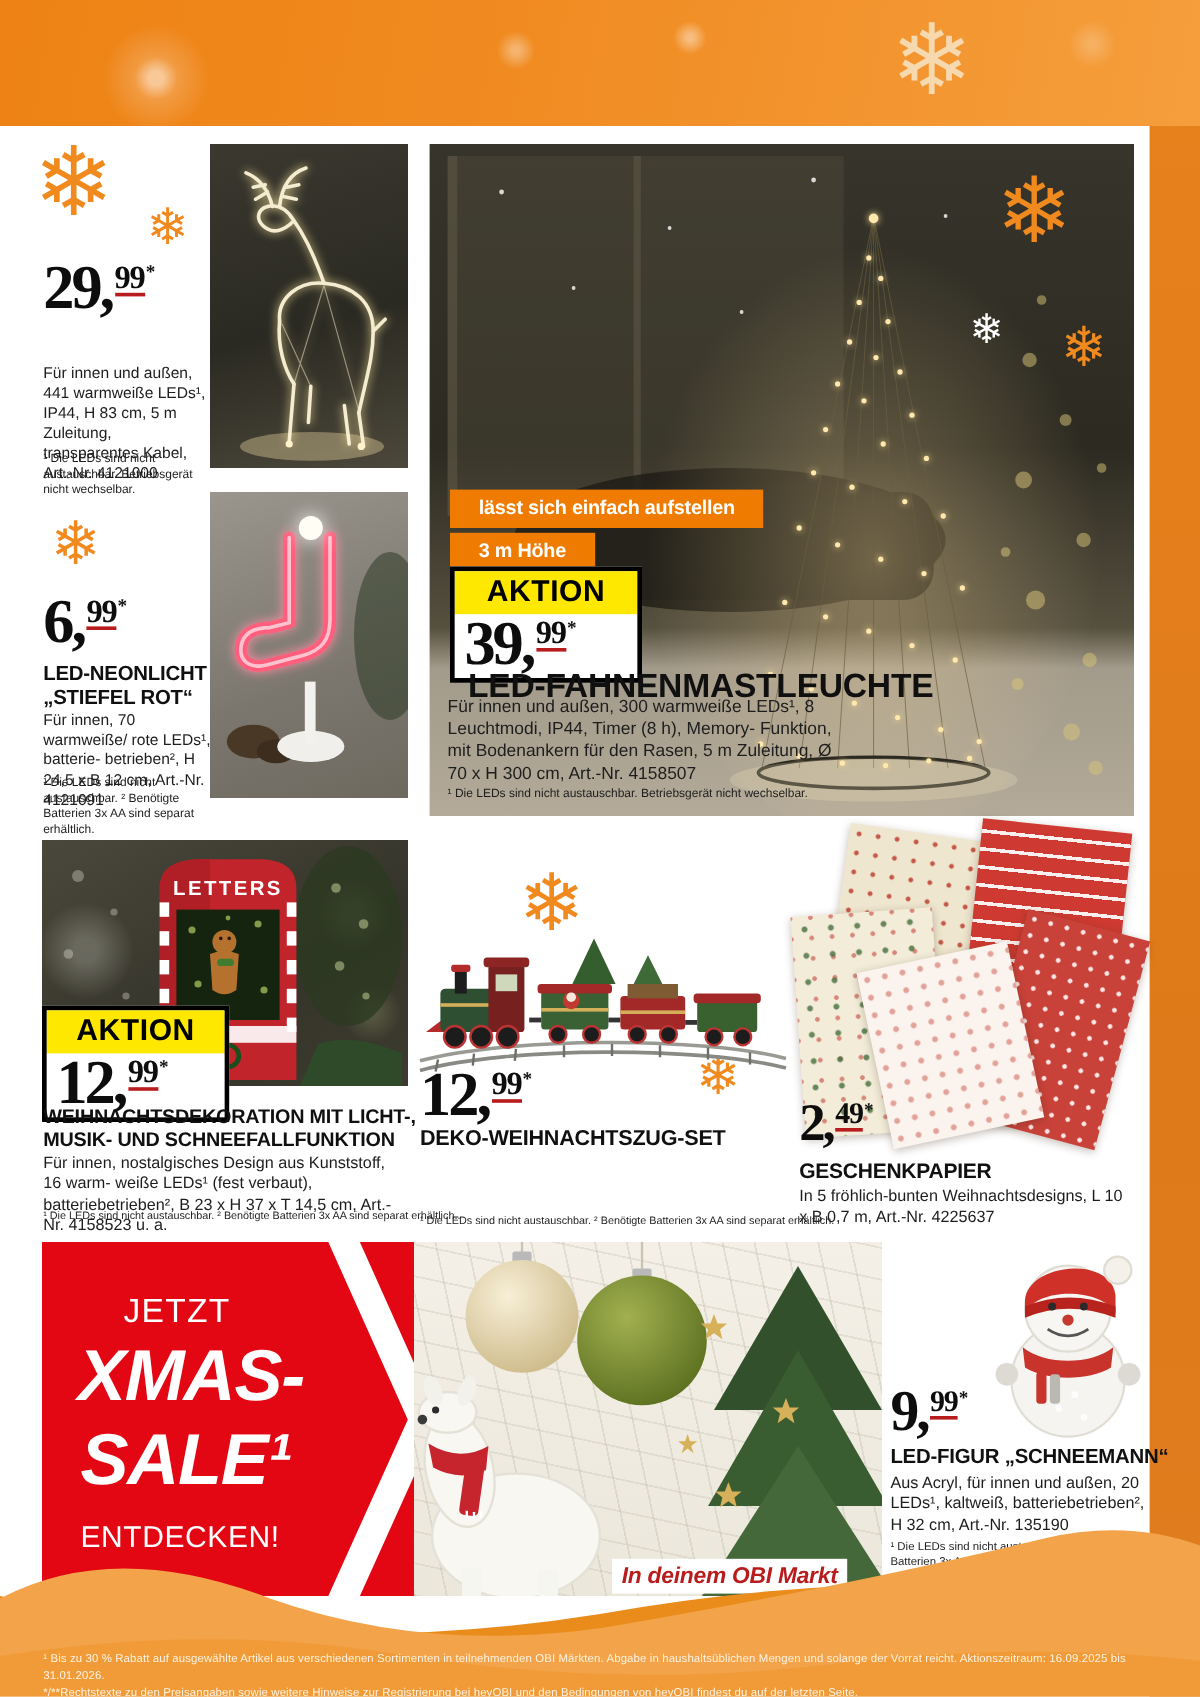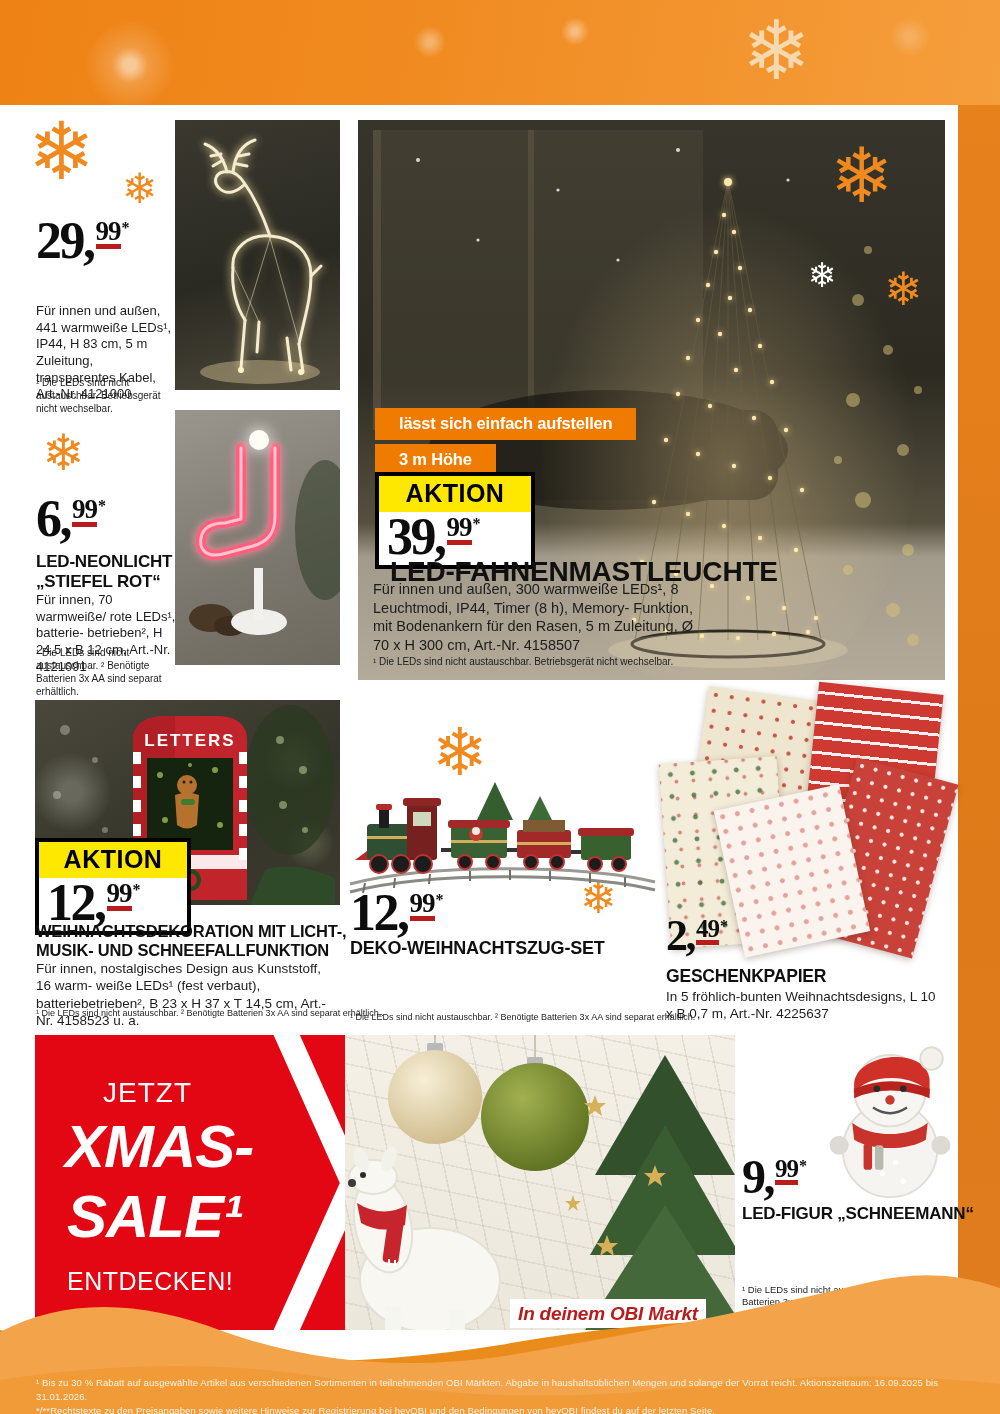--- a/index.html
+++ b/index.html
@@ -20,21 +20,21 @@
   .bottom-waves{left:0;top:1260px;width:1000px;height:154px;}
   .footer-text{color:#fdf3e2;font-size:9.5px;line-height:1.45;letter-spacing:.1px;}
 
   
   .sf{font-family:"DejaVu Sans",sans-serif;line-height:1;color:#f08a1f;}
 
   
   .price{display:flex;align-items:flex-start;color:#0d0d0d;font-weight:bold;letter-spacing:-2.5px;font-family:Liberation Serif, serif;}
   .price .pe{font-size:52px;line-height:.8;}
   .price .pcw{display:flex;align-items:flex-start;margin-left:2px;}
-  .price .pcv{font-size:27px;line-height:.85;border-bottom:5px solid #b91c1c;padding-bottom:1px;letter-spacing:-1px;}
+  .price .pcv{font-size:27px;line-height:.85;border-bottom:3px solid #b91c1c;padding-bottom:1px;letter-spacing:-1px;}
   .price .ps{font-size:16px;line-height:1;margin-left:1px;letter-spacing:0;}
   .price.md2 .pe{font-size:48px;} .price.md2 .pcv{font-size:25px;}
   .price.sm .pe{font-size:44px;}  .price.sm .pcv{font-size:25px;}
 
   .ptitle{font-weight:bold;color:#101010;line-height:1.16;letter-spacing:-.2px;}
   .pdesc{color:#1d1d1d;line-height:1.28;}
   .pfoot{color:#1d1d1d;line-height:1.3;}
 
   
   .obadge{background:#ef7c00;color:#fff;font-weight:bold;font-size:16.5px;
@@ -479,20 +479,21 @@
     </svg>
   </div>
   <div class="abs price md2" style="left:742px;top:1158px;">
     <span class="pe">9,</span>
     <span class="pcw">
         <span class="pcv">99</span>
         <span class="ps">*</span>
       </span>
   </div>
   <div class="abs ptitle" style="left:742px;top:1204px;font-size:17px;">LED-FIGUR „SCHNEEMANN“</div>
+  <div class="abs pdesc" style="left:742px;top:1227px;width:212px;font-size:13.5px;">Aus Acryl, für innen und außen, 20 LEDs¹, kaltweiß, batteriebetrieben², H 32 cm, Art.-Nr. 135190</div>
   <div class="abs pfoot" style="left:742px;top:1284px;width:208px;font-size:9.5px;">¹ Die LEDs sind nicht austauschbar. ² Benötigte Batterien 3x AA sind separat erhältlich.</div>
 
   <div class="abs bottom-waves">
     <svg width="1000" height="154" viewBox="0 0 1000 154">
       <path d="M0,70 Q250,125 500,85 Q750,40 1000,75 L1000,154 L0,154 Z" fill="#e98c1c"></path>
       <path d="M0,72 Q95,22 225,72 Q355,118 505,96 Q705,62 870,22 Q940,6 1000,28 L1000,154 L0,154 Z" fill="#f3a349"></path>
       <path d="M0,120 Q180,92 340,120 Q520,148 700,126 Q860,108 1000,124 L1000,154 L0,154 Z" fill="#ef9732" opacity=".7"></path>
     </svg>
   </div>
   <div class="abs footer-text" style="left:36px;top:1376px;width:920px;">

